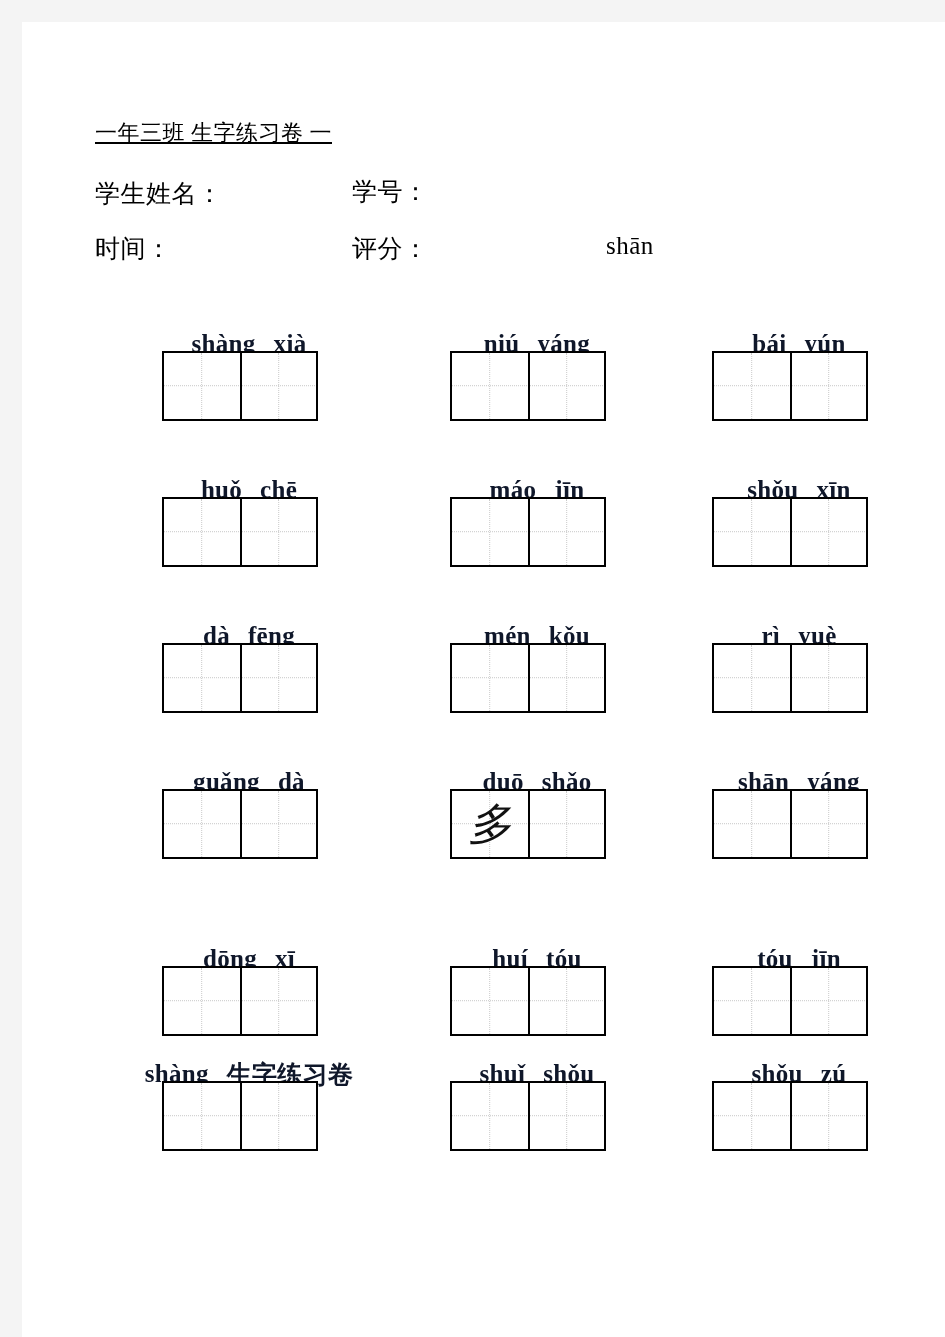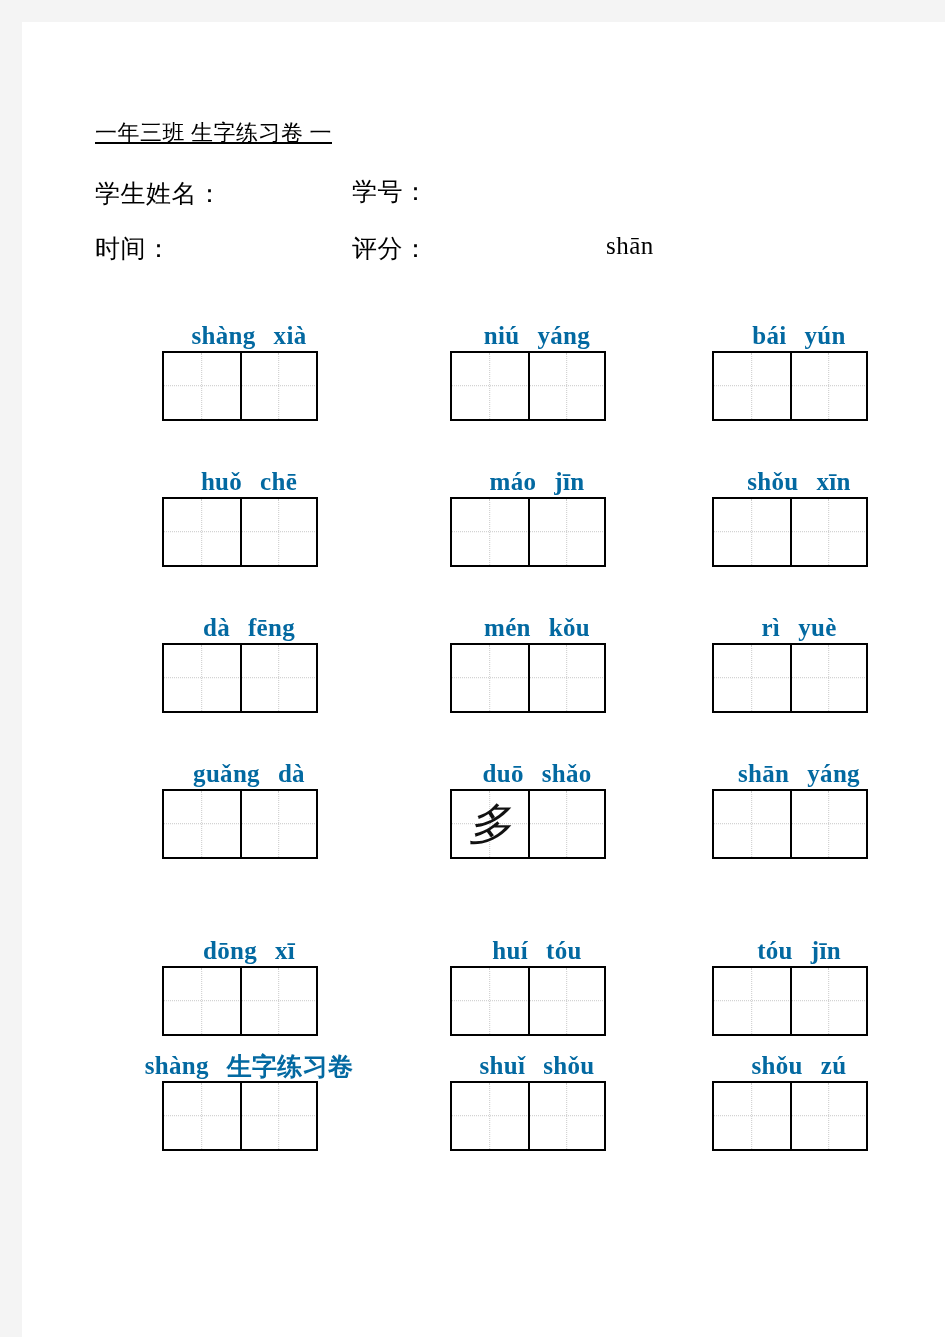--- a/index.html
+++ b/index.html
@@ -67,30 +67,30 @@
     position: absolute;
     top: 0;
   }
   .ex-col-0 { left: 118px; width: 218px; }
   .ex-col-1 { left: 406px; width: 218px; }
   .ex-col-2 { left: 668px; width: 218px; }
 
   .pinyin {
     position: absolute;
     left: 0;
-    top: 8px;
+    top: 16px;
     width: 218px;
     height: 34px;
     display: flex;
     align-items: center;
     justify-content: center;
     font-family: "Liberation Serif", "DejaVu Serif", serif;
     font-weight: bold;
     font-size: 25px;
-    color: #0369a1;
+    color: #0f172a;
     white-space: nowrap;
     letter-spacing: 0.3px;
     text-align: right;
   }
   .pinyin .syl { display: inline-block; }
   .pinyin .gap { display: inline-block; width: 18px; }
 
   
   .boxes {
     position: absolute;

